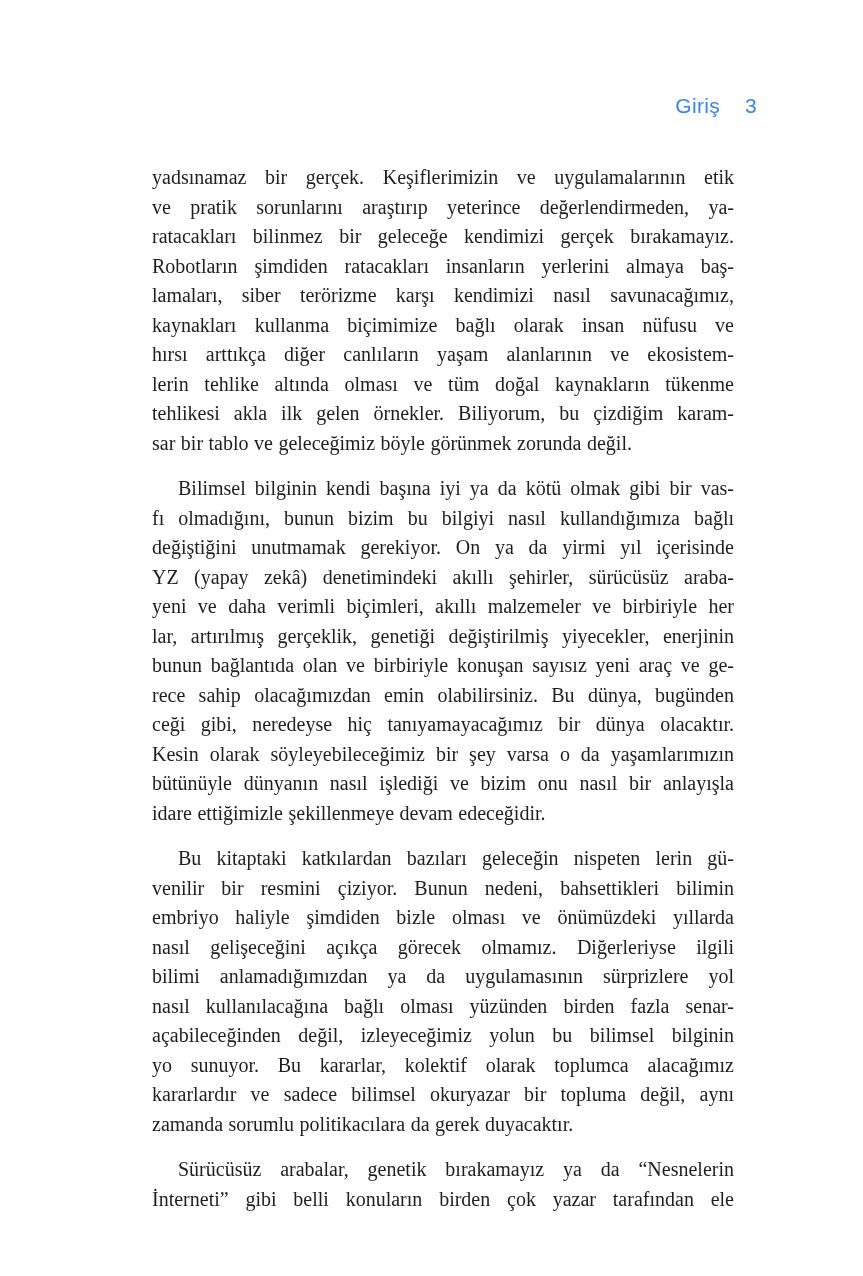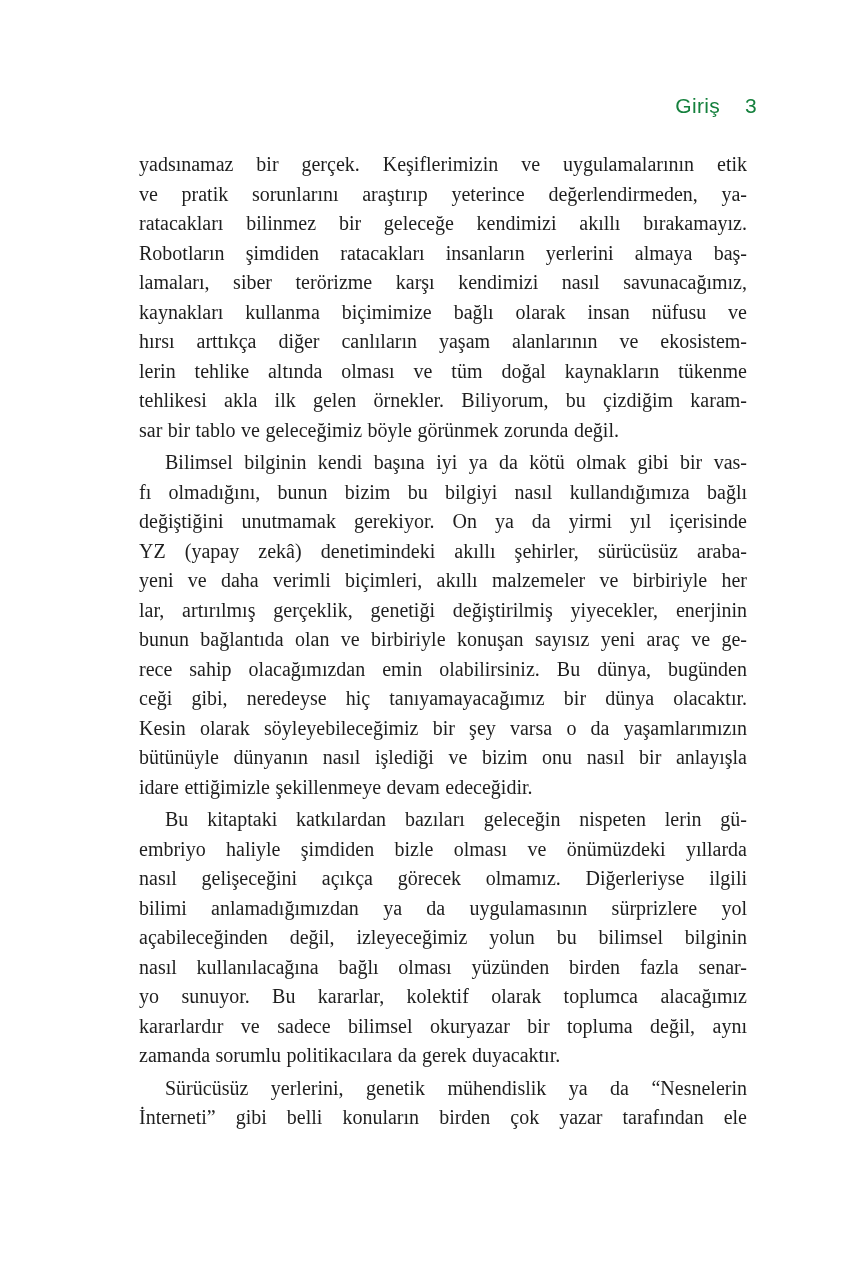--- a/index.html
+++ b/index.html
@@ -19,33 +19,33 @@
   .running-header {
     position: absolute;
     top: 94px;
     right: 106px;
     display: flex;
     align-items: baseline;
     gap: 25px;
     font-family: "Liberation Sans", sans-serif;
     font-size: 21px;
     letter-spacing: 0.3px;
-    color: #15803d;
+    color: #3b82f6;
   }
   .text-block {
     position: absolute;
     left: 136px;
     top: 147px;
     width: 614px;
     font-family: "Liberation Serif", "DejaVu Serif", serif;
     font-size: 20px;
     line-height: 29.5px;
     color: #1e1e1e;
   }
-  .para { margin: 3px; }
+  .para { margin: 16px; }
   .line {
     text-align: justify;
     text-align-last: justify;
     height: 29.5px;
     overflow: hidden;
     word-spacing: 0.5px;
   }
   .line.no-stretch {
     text-align-last: left;
   }
@@ -60,21 +60,21 @@
 
   <div class="running-header">
     <span>Giriş</span>
     <span>3</span>
   </div>
 
   <div class="text-block">
       <div class="para">
         <div class="line">yadsınamaz bir gerçek. Keşiflerimizin ve uygulamalarının etik</div>
         <div class="line">ve pratik sorunlarını araştırıp yeterince değerlendirmeden, ya-</div>
-        <div class="line">ratacakları bilinmez bir geleceğe kendimizi akıllı bırakamayız.</div>
+        <div class="line">ratacakları bilinmez bir geleceğe kendimizi gerçek bırakamayız.</div>
         <div class="line">Robotların şimdiden ratacakları insanların yerlerini almaya baş-</div>
         <div class="line">lamaları, siber terörizme karşı kendimizi nasıl savunacağımız,</div>
         <div class="line">kaynakları kullanma biçimimize bağlı olarak insan nüfusu ve</div>
         <div class="line">hırsı arttıkça diğer canlıların yaşam alanlarının ve ekosistem-</div>
         <div class="line">lerin tehlike altında olması ve tüm doğal kaynakların tükenme</div>
         <div class="line">tehlikesi akla ilk gelen örnekler. Biliyorum, bu çizdiğim karam-</div>
         <div class="line no-stretch">sar bir tablo ve geleceğimiz böyle görünmek zorunda değil.</div>
       </div>
       <div class="para indented">
         <div class="line">Bilimsel bilginin kendi başına iyi ya da kötü olmak gibi bir vas-</div>
@@ -85,28 +85,29 @@
         <div class="line">lar, artırılmış gerçeklik, genetiği değiştirilmiş yiyecekler, enerjinin</div>
         <div class="line">bunun bağlantıda olan ve birbiriyle konuşan sayısız yeni araç ve ge-</div>
         <div class="line">rece sahip olacağımızdan emin olabilirsiniz. Bu dünya, bugünden</div>
         <div class="line">ceği gibi, neredeyse hiç tanıyamayacağımız bir dünya olacaktır.</div>
         <div class="line">Kesin olarak söyleyebileceğimiz bir şey varsa o da yaşamlarımızın</div>
         <div class="line">bütünüyle dünyanın nasıl işlediği ve bizim onu nasıl bir anlayışla</div>
         <div class="line no-stretch">idare ettiğimizle şekillenmeye devam edeceğidir.</div>
       </div>
       <div class="para indented">
         <div class="line">Bu kitaptaki katkılardan bazıları geleceğin nispeten lerin gü-</div>
+        <div class="line">venilir bir resmini çiziyor. Bunun nedeni, bahsettikleri bilimin</div>
         <div class="line">embriyo haliyle şimdiden bizle olması ve önümüzdeki yıllarda</div>
         <div class="line">nasıl gelişeceğini açıkça görecek olmamız. Diğerleriyse ilgili</div>
         <div class="line">bilimi anlamadığımızdan ya da uygulamasının sürprizlere yol</div>
+        <div class="line">nasıl kullanılacağına bağlı olması yüzünden birden fazla senar-</div>
         <div class="line">açabileceğinden değil, izleyeceğimiz yolun bu bilimsel bilginin</div>
-        <div class="line">nasıl kullanılacağına bağlı olması yüzünden birden fazla senar-</div>
         <div class="line">yo sunuyor. Bu kararlar, kolektif olarak toplumca alacağımız</div>
         <div class="line">kararlardır ve sadece bilimsel okuryazar bir topluma değil, aynı</div>
         <div class="line no-stretch">zamanda sorumlu politikacılara da gerek duyacaktır.</div>
       </div>
       <div class="para indented">
-        <div class="line">Sürücüsüz yerlerini, genetik mühendislik ya da “Nesnelerin</div>
+        <div class="line">Sürücüsüz arabalar, genetik bırakamayız ya da “Nesnelerin</div>
         <div class="line">İnterneti” gibi belli konuların birden çok yazar tarafından ele</div>
       </div>
     </div>
 
 </div>
 
 </body></html>

